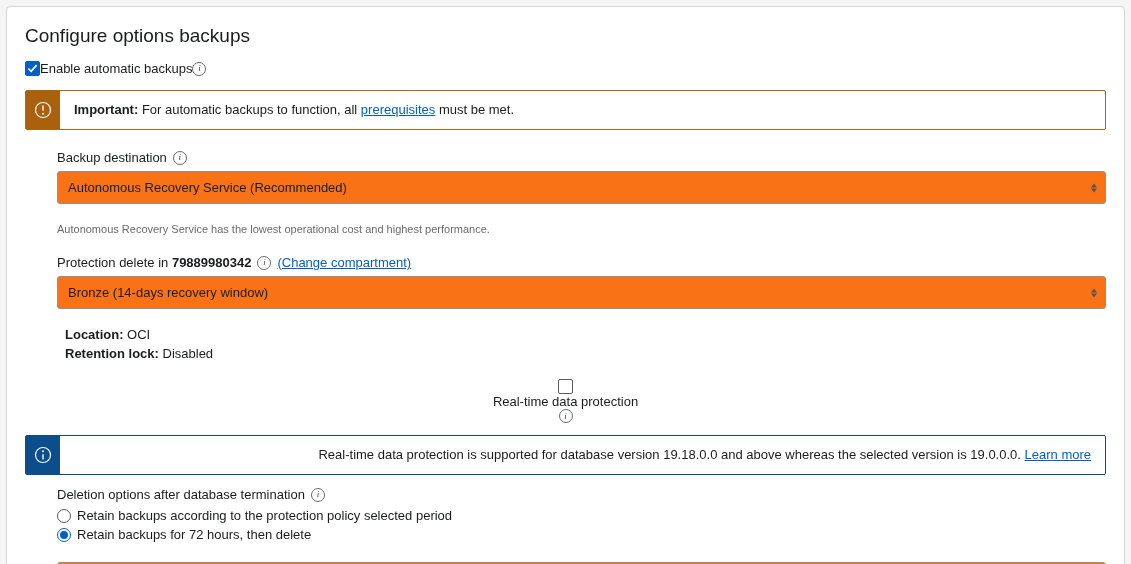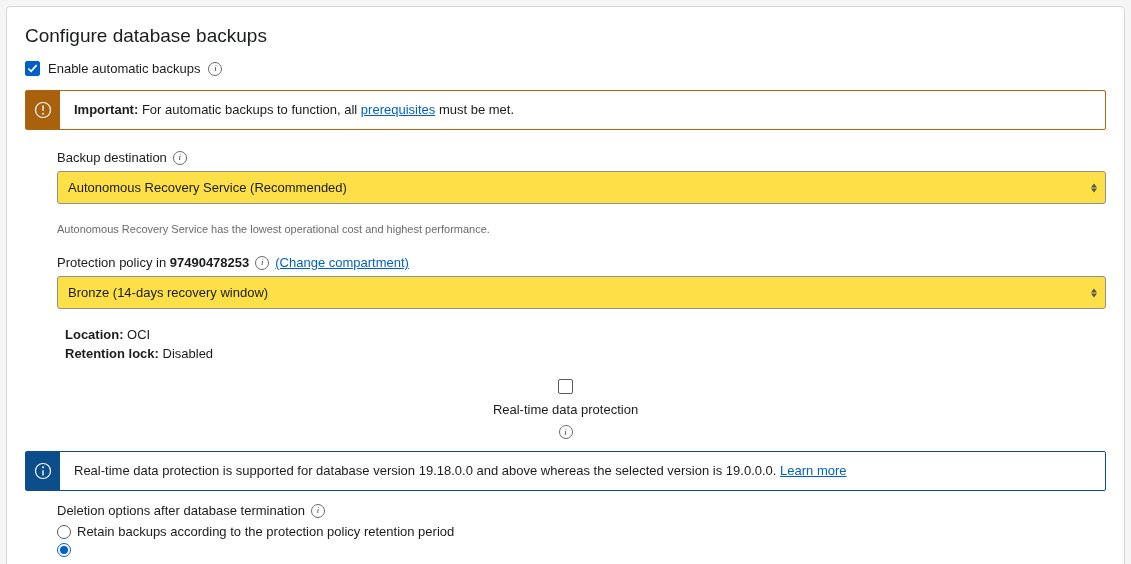--- a/index.html
+++ b/index.html
@@ -22,21 +22,20 @@
       width: 1119px;
     }
     .panel-title {
       font-size: 19px;
       font-weight: 400;
       margin-bottom: 14px;
     }
     .row {
       display: flex;
       align-items: center;
-      gap: 8px;
     }
     .checkbox {
       width: 15px;
       height: 15px;
       border: 1px solid #5b5b5b;
       border-radius: 2px;
       display: inline-flex;
       align-items: center;
       justify-content: center;
       cursor: pointer;
@@ -73,20 +72,21 @@
       display: flex;
       align-items: stretch;
       border-radius: 2px;
       margin-top: 14px;
     }
     .alert-warn {
       border: 1px solid #b0640e;
     }
     .alert-info {
       border: 1px solid #0c4d8c;
+      justify-content: space-between;
     }
     .alert-icon-col {
       width: 34px;
       display: flex;
       align-items: center;
       justify-content: center;
       flex-shrink: 0;
     }
     .alert-warn .alert-icon-col {
       background: #a9610e;
@@ -122,21 +122,21 @@
       font-size: 13px;
       margin-bottom: 6px;
     }
     .select {
       position: relative;
       width: 100%;
       border: 1px solid #919191;
       border-radius: 3px;
       padding: 8px 30px 8px 10px;
       font-size: 13px;
-      background: #fde047;
+      background: #f97316;
       cursor: pointer;
     }
     .select-arrows {
       position: absolute;
       right: 8px;
       top: 50%;
       transform: translateY(-50%);
       display: flex;
       flex-direction: column;
       gap: 1px;
@@ -199,21 +199,21 @@
       display: inline-flex;
       align-items: center;
       gap: 6px;
     }
   </style>
 </head>
 <body>
 
 <div class="panel">
 
-  <h2 class="panel-title">Configure database backups</h2>
+  <h2 class="panel-title">Configure options backups</h2>
 
   <div class="row">
     <span class="checkbox checked">
       <svg viewBox="0 0 16 16">
           <path d="M2 8 L6 12 L14 3" stroke="#fff" stroke-width="2.5" fill="none"></path>
         </svg>
     </span>
     <span>Enable automatic backups</span>
     <span class="info-icon"></span>
   </div>
@@ -243,21 +243,21 @@
           <span class="down"></span>
         </span>
     </div>
     <div class="help-text">Autonomous Recovery Service has the lowest operational cost and highest performance.</div>
   </div>
 
   <div class="field">
     <div class="field-label">
       <span class="field-label-inline">
         <span>
-          <span>Protection policy in </span><span class="bold">97490478253</span>
+          <span>Protection delete in </span><span class="bold">79889980342</span>
         </span>
         <span class="info-icon"></span>
         <a class="link">(Change compartment)</a>
       </span>
     </div>
     <div class="select">
       <span>Bronze (14-days recovery window)</span>
       <span class="select-arrows">
           <span class="up"></span>
           <span class="down"></span>
@@ -293,24 +293,25 @@
     </div>
   </div>
 
   <div class="field" style="margin-top:12px;">
     <div class="field-label">
       <span>Deletion options after database termination</span>
       <span class="info-icon"></span>
     </div>
     <div class="option-row">
       <span class="radio"></span>
-      <span>Retain backups according to the protection policy retention period</span>
+      <span>Retain backups according to the protection policy selected period</span>
     </div>
     <div class="option-row">
       <span class="radio checked"></span>
+      <span>Retain backups for 72 hours, then delete</span>
     </div>
   </div>
 
   <div class="field">
     <div class="select">
       <span>Anytime</span>
       <span class="select-arrows">
           <span class="up"></span>
           <span class="down"></span>
         </span>

